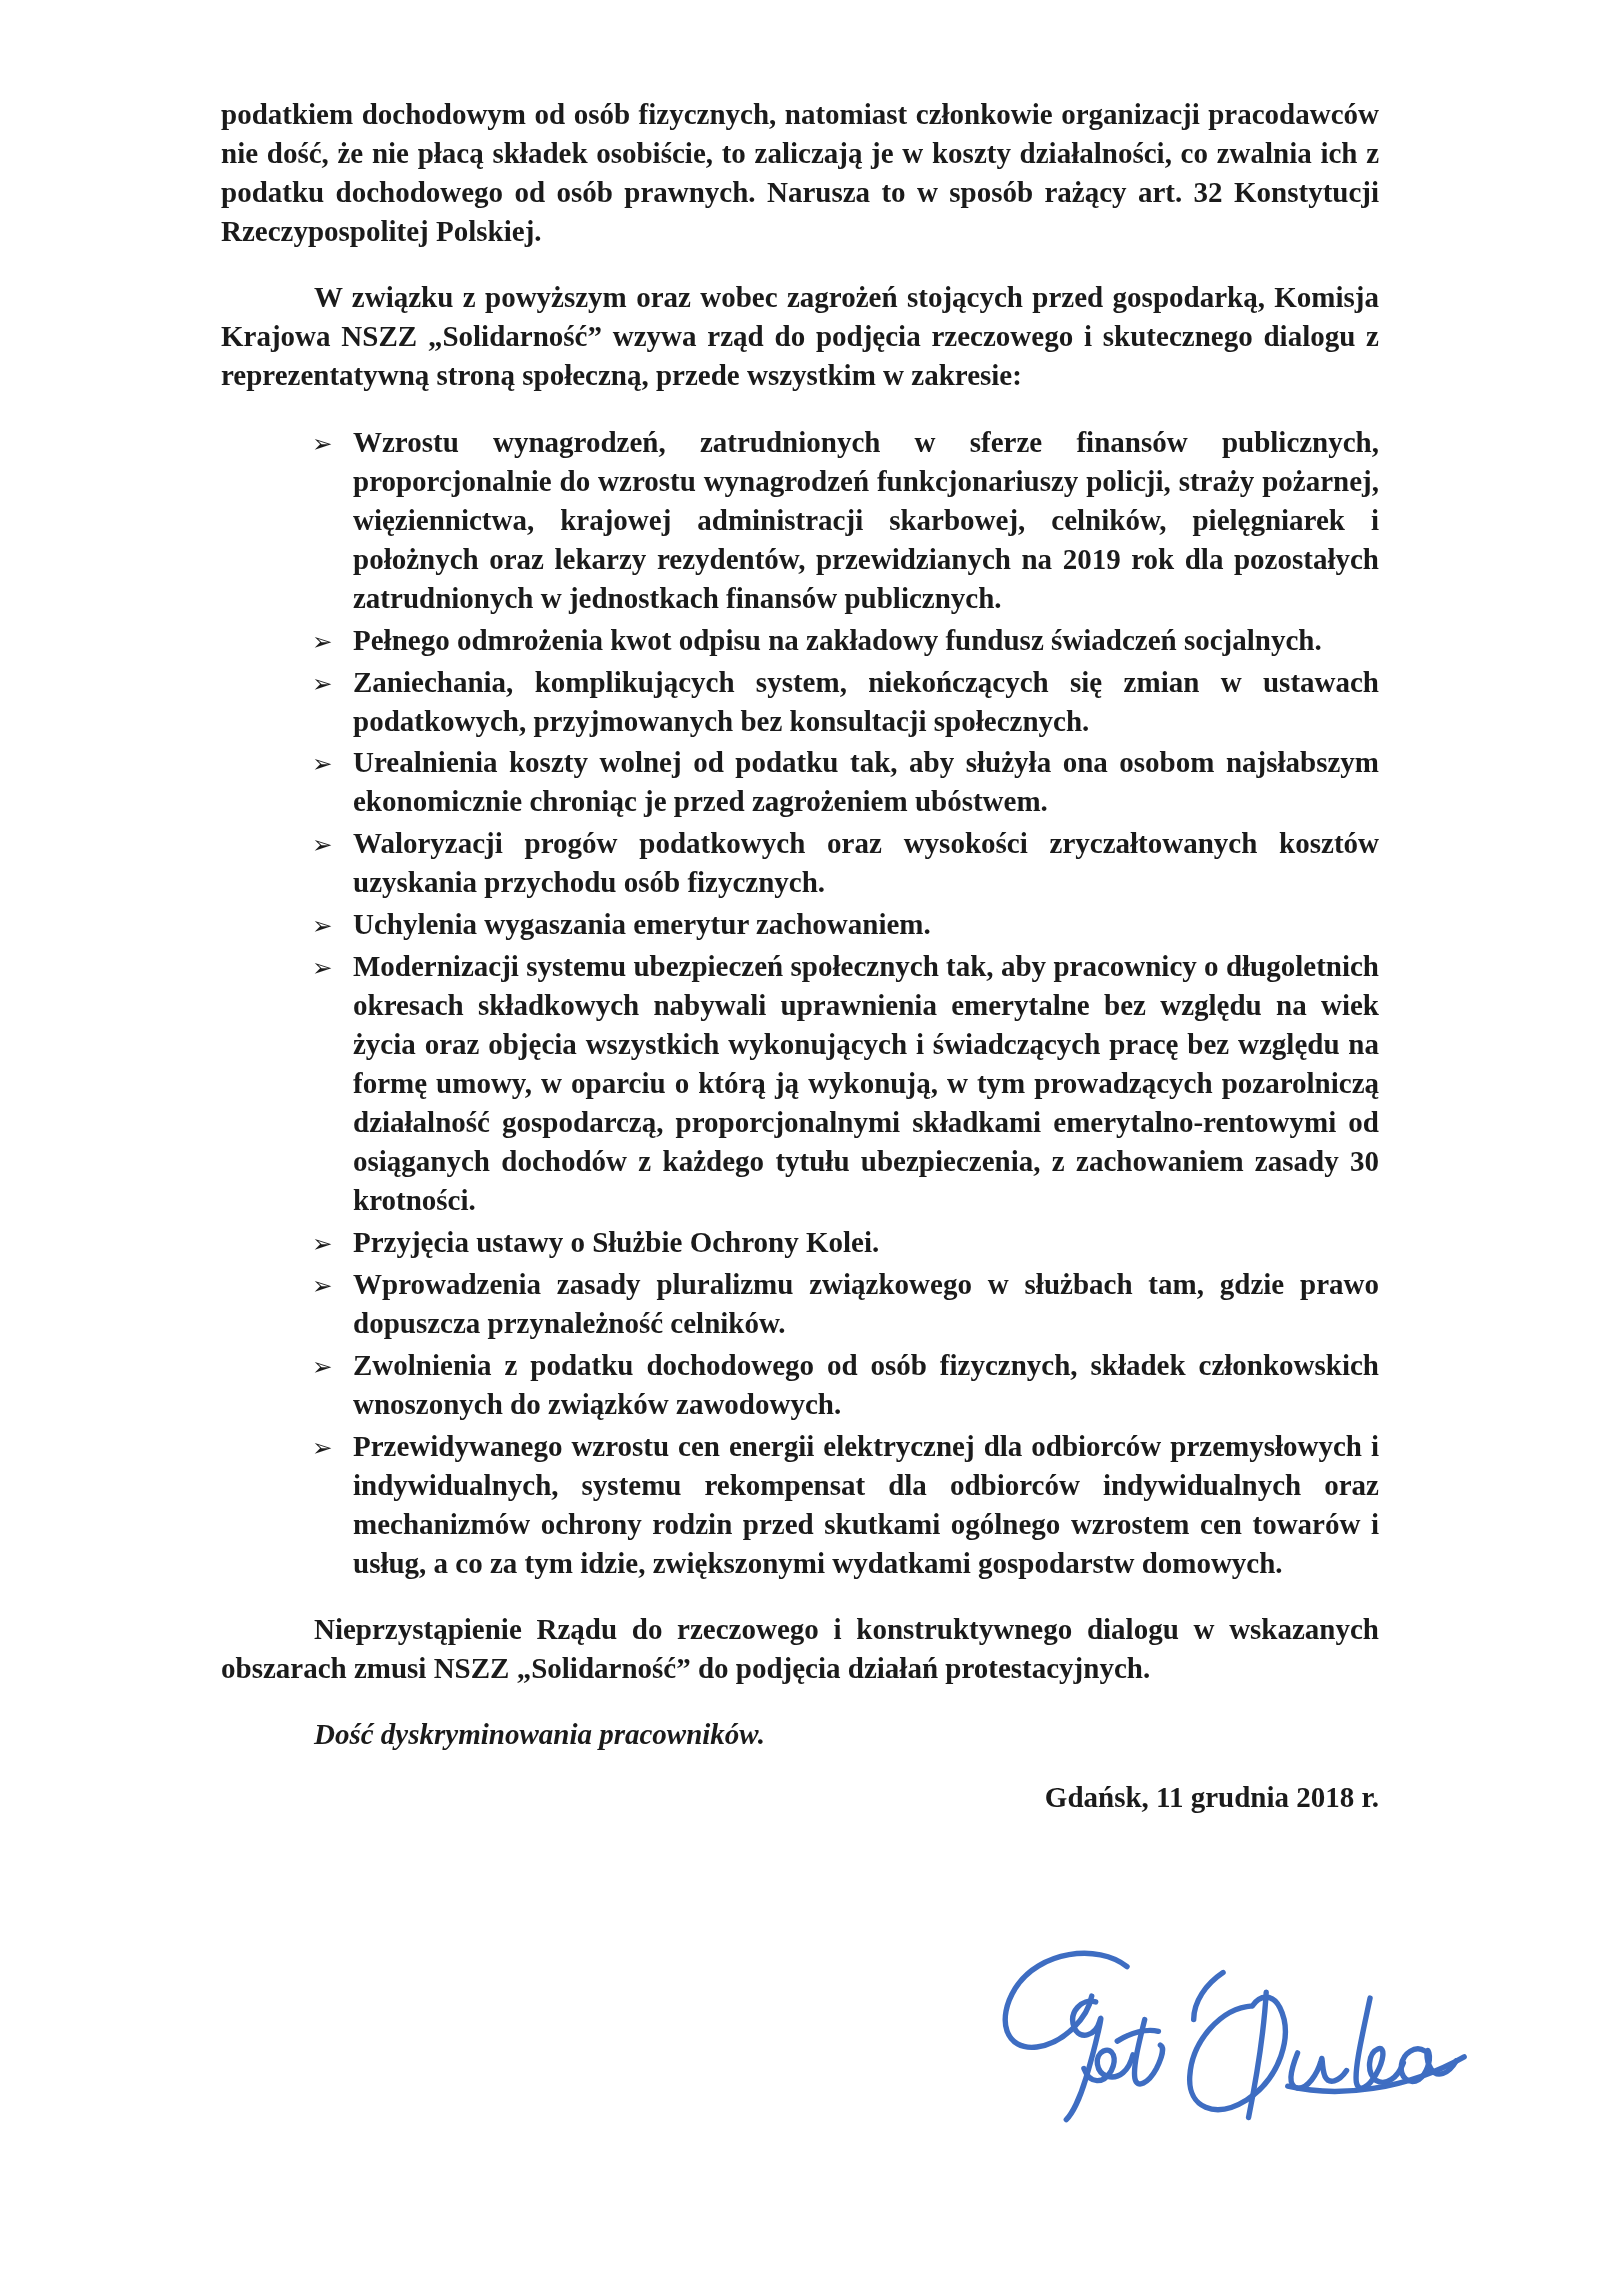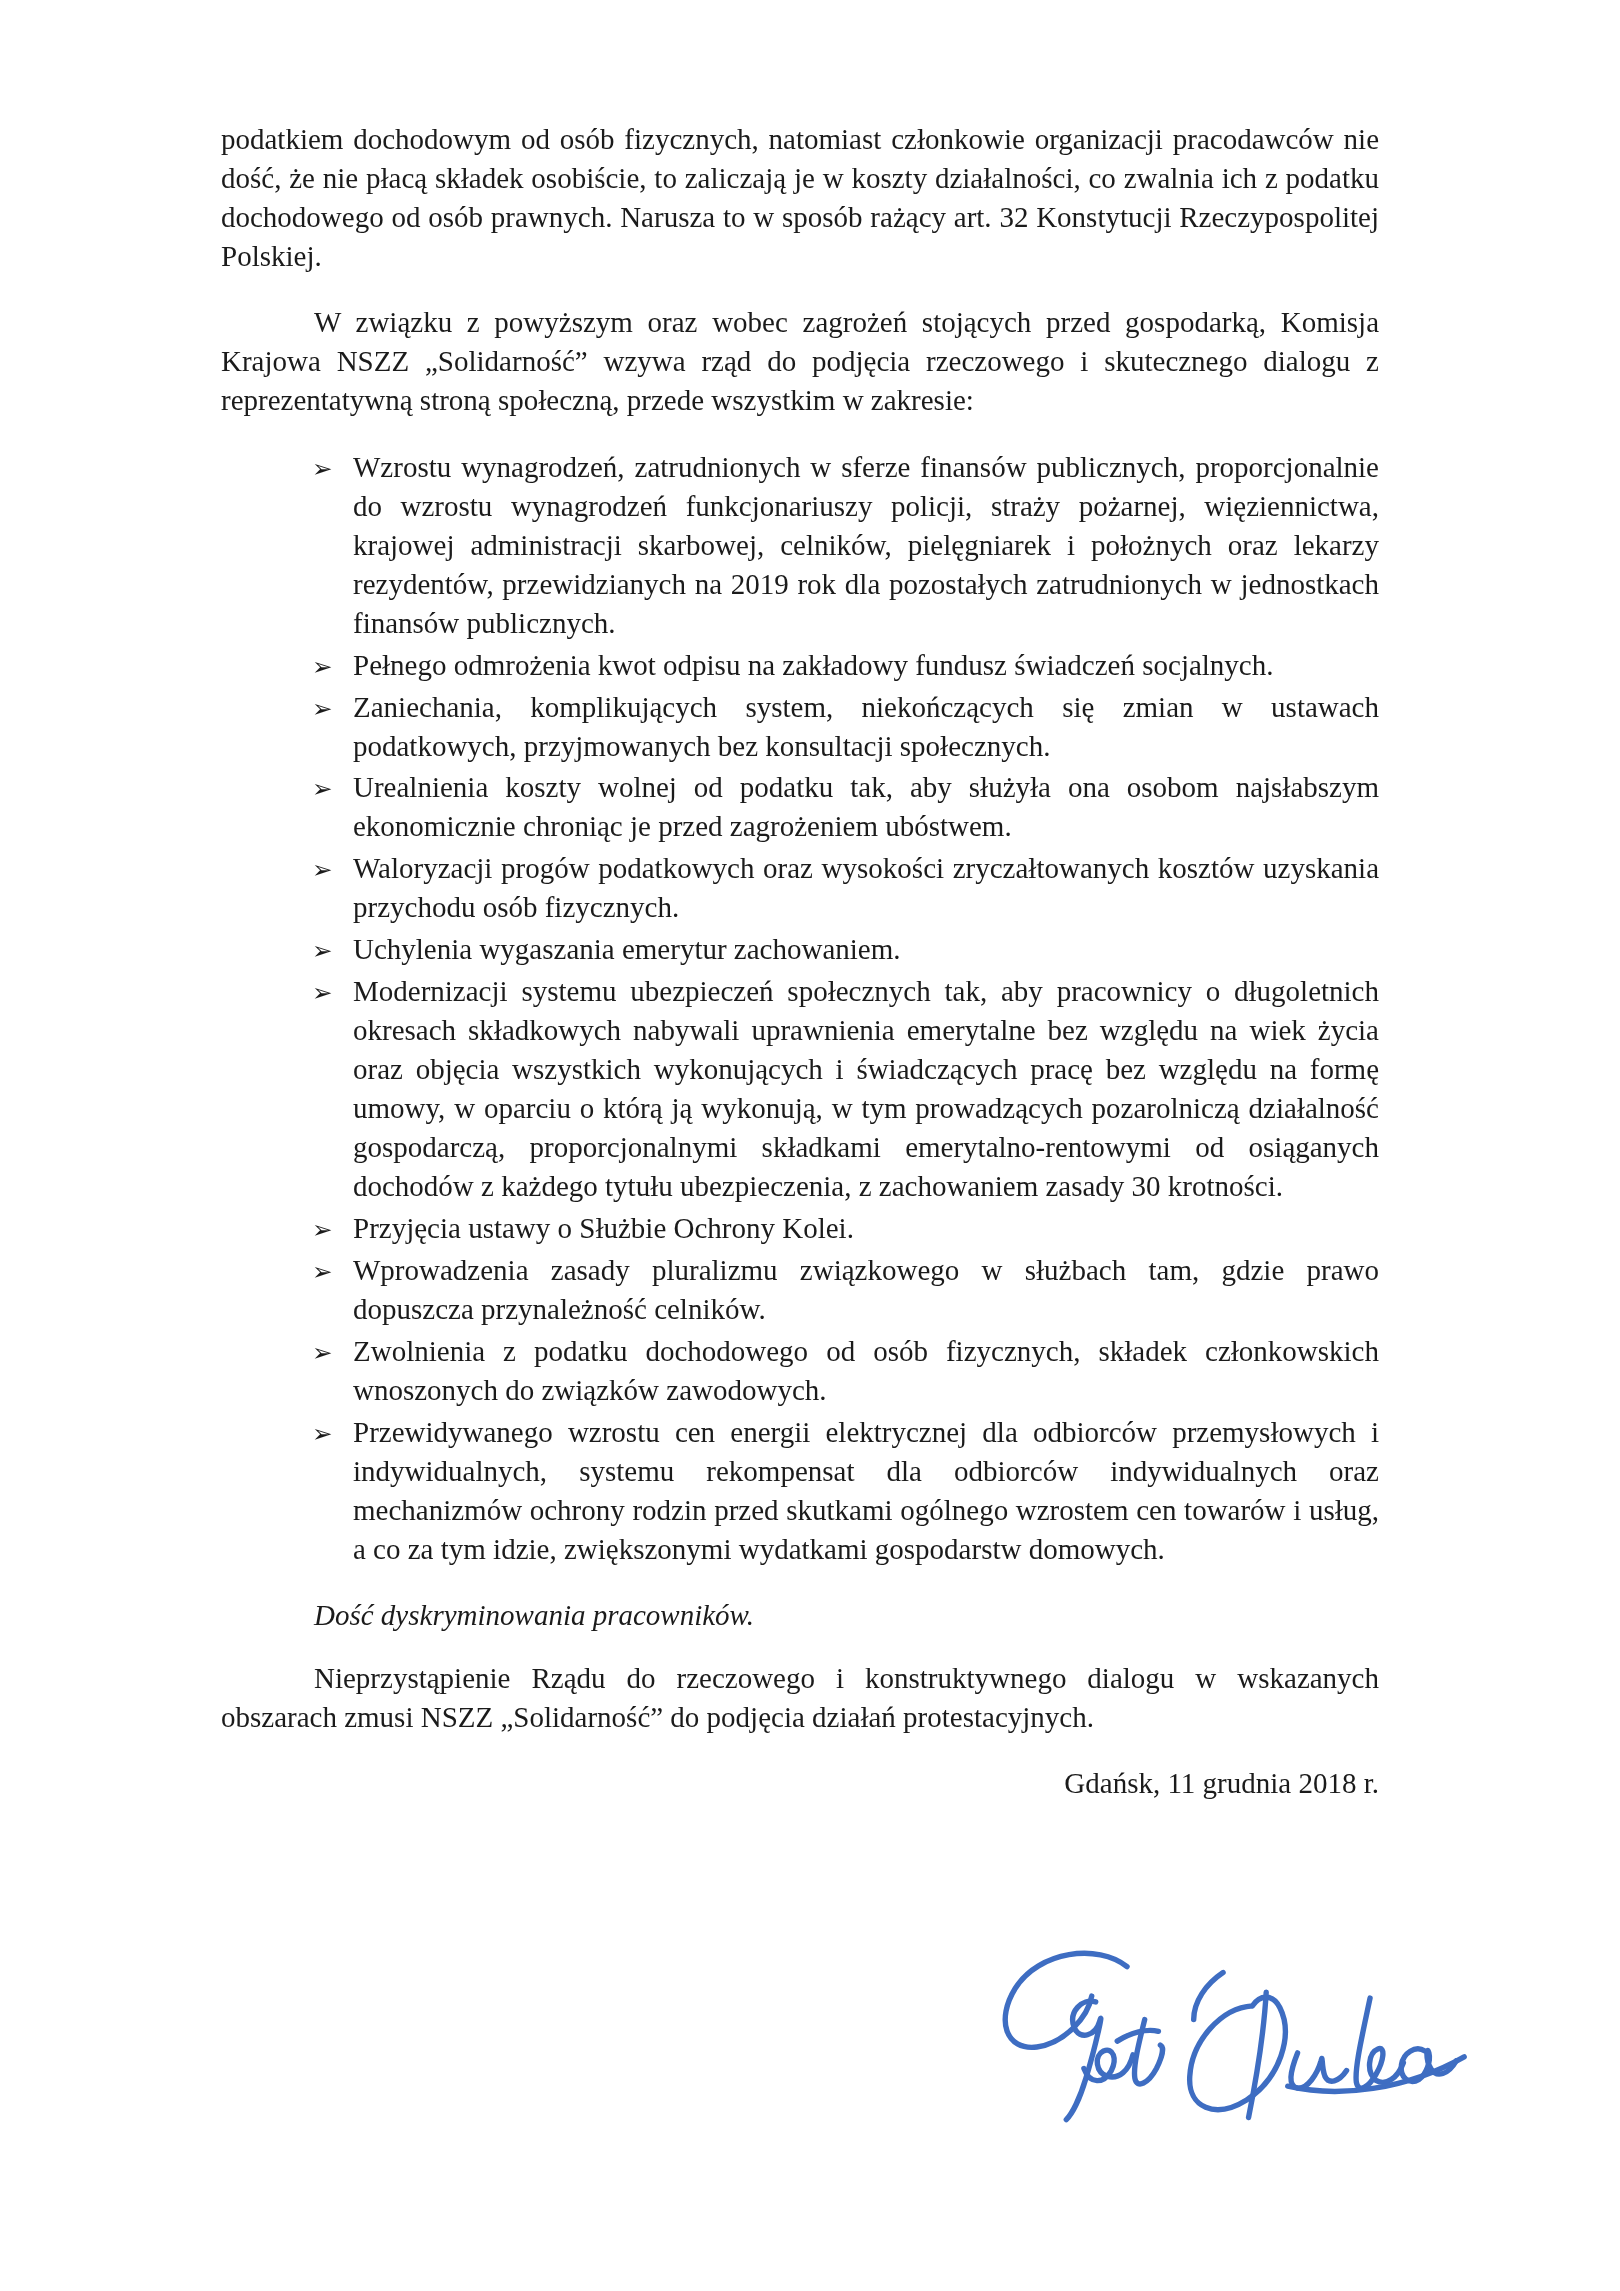--- a/index.html
+++ b/index.html
@@ -12,24 +12,25 @@
     width: 1620px;
     height: 2292px;
     overflow: hidden;
     font-family: "Liberation Serif", serif;
     color: #1b1b1b;
   }
   .page {
     position: absolute;
     inset: 0;
     box-sizing: border-box;
-    padding: 120px 241px 0 221px;
+    padding: 95px 241px 0 221px;
     font-size: 29px;
     line-height: 39px;
     text-align: justify;
+    font-weight: bold;
   }
   .para {
     margin: 0 0 27.4px 0;
   }
   .para.indent {
     text-indent: 93px;
   }
   .motto {
     font-style: italic;
     margin-bottom: 23.5px;
@@ -89,23 +90,23 @@
     <li><span class="bullet">➢</span><span class="li-text">Urealnienia koszty wolnej od podatku tak, aby służyła ona osobom najsłabszym ekonomicznie chroniąc je przed zagrożeniem ubóstwem.</span></li>
     <li><span class="bullet">➢</span><span class="li-text">Waloryzacji progów podatkowych oraz wysokości zryczałtowanych kosztów uzyskania przychodu osób fizycznych.</span></li>
     <li><span class="bullet">➢</span><span class="li-text">Uchylenia wygaszania emerytur zachowaniem.</span></li>
     <li><span class="bullet">➢</span><span class="li-text">Modernizacji systemu ubezpieczeń społecznych tak, aby pracownicy o długoletnich okresach składkowych nabywali uprawnienia emerytalne bez względu na wiek życia oraz objęcia wszystkich wykonujących i świadczących pracę bez względu na formę umowy, w oparciu o którą ją wykonują, w tym prowadzących pozarolniczą działalność gospodarczą, proporcjonalnymi składkami emerytalno-rentowymi od osiąganych dochodów z każdego tytułu ubezpieczenia, z zachowaniem zasady 30 krotności.</span></li>
     <li><span class="bullet">➢</span><span class="li-text">Przyjęcia ustawy o Służbie Ochrony Kolei.</span></li>
     <li><span class="bullet">➢</span><span class="li-text">Wprowadzenia zasady pluralizmu związkowego w służbach tam, gdzie prawo dopuszcza przynależność celników.</span></li>
     <li><span class="bullet">➢</span><span class="li-text">Zwolnienia z podatku dochodowego od osób fizycznych, składek członkowskich wnoszonych do związków zawodowych.</span></li>
     <li><span class="bullet">➢</span><span class="li-text">Przewidywanego wzrostu cen energii elektrycznej dla odbiorców przemysłowych i indywidualnych, systemu rekompensat dla odbiorców indywidualnych oraz mechanizmów ochrony rodzin przed skutkami ogólnego wzrostem cen towarów i usług, a co za tym idzie, zwiększonymi wydatkami gospodarstw domowych.</span></li>
   </ul>
 
+  <p class="para indent">Nieprzystąpienie Rządu do rzeczowego i konstruktywnego dialogu w wskazanych obszarach zmusi NSZZ „Solidarność” do podjęcia działań protestacyjnych.</p>
+
   <p class="para indent motto">Dość dyskryminowania pracowników.</p>
-
-  <p class="para indent">Nieprzystąpienie Rządu do rzeczowego i konstruktywnego dialogu w wskazanych obszarach zmusi NSZZ „Solidarność” do podjęcia działań protestacyjnych.</p>
 
   <p class="para place-date">Gdańsk, 11 grudnia 2018 r.</p>
 
 </div>
 
 <svg class="signature-svg" viewBox="0 0 500 260" role="img" aria-label="Piotr Duda">
 
   <path d="M148 22 C118 -2 58 6 34 44 C14 76 24 108 56 104 C84 100 108 74 112 52"></path>
 
   <path d="M116 58 C102 54 88 68 94 84 C100 98 116 92 120 78 C124 64 118 96 106 136 C100 156 92 172 86 178"></path>

